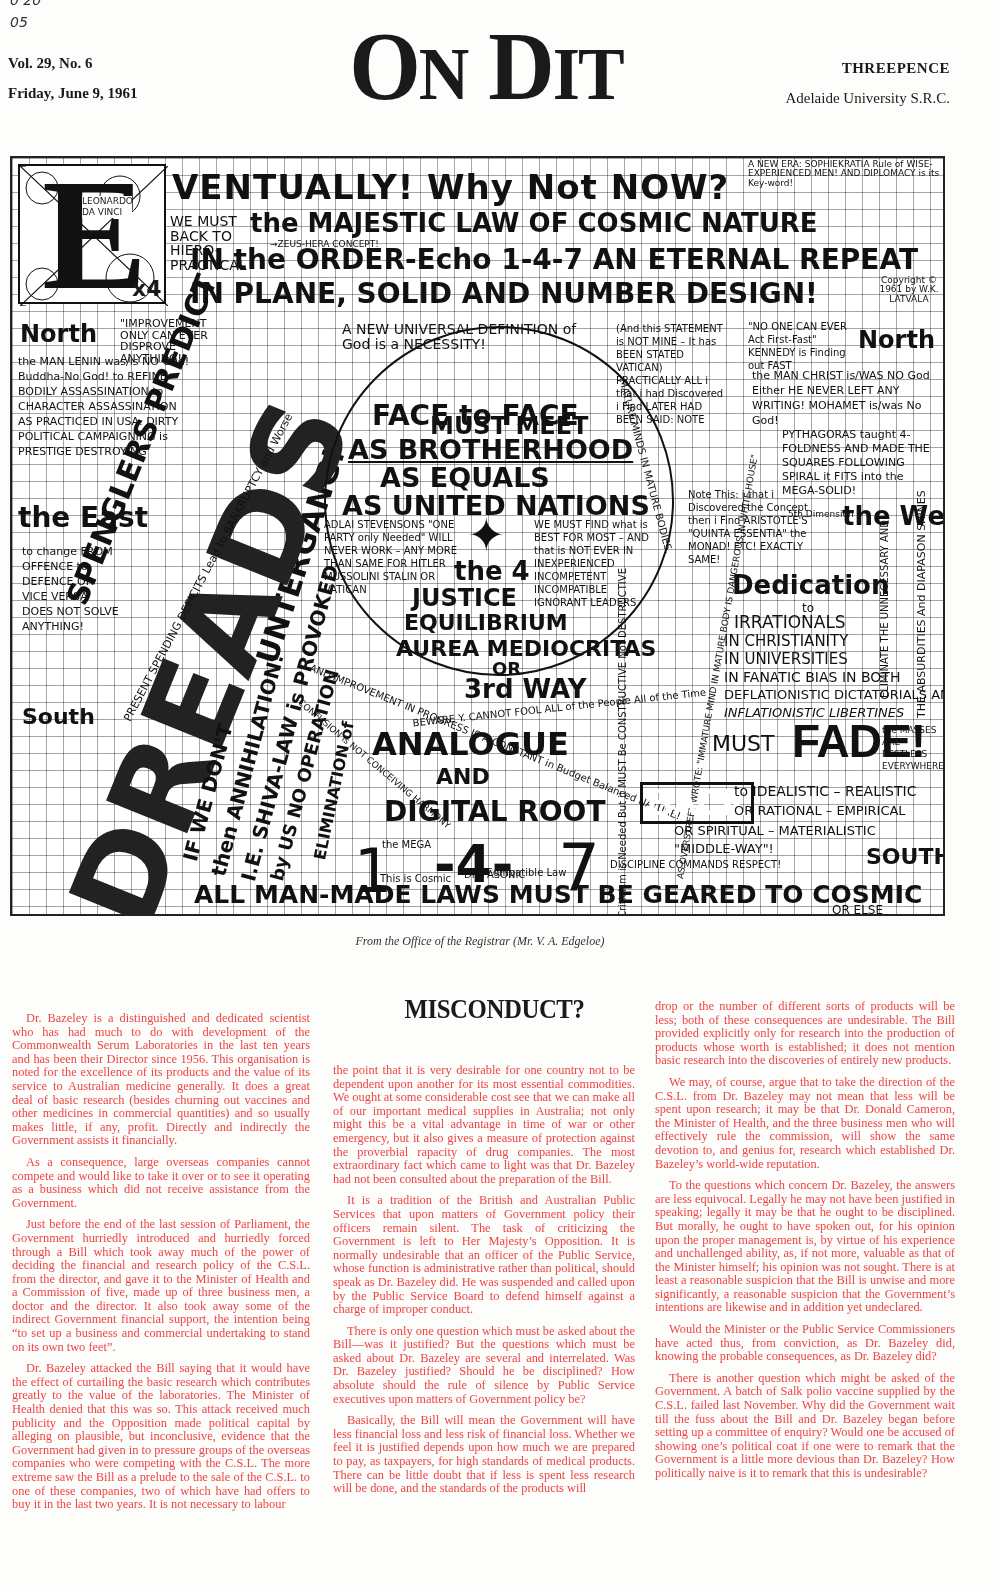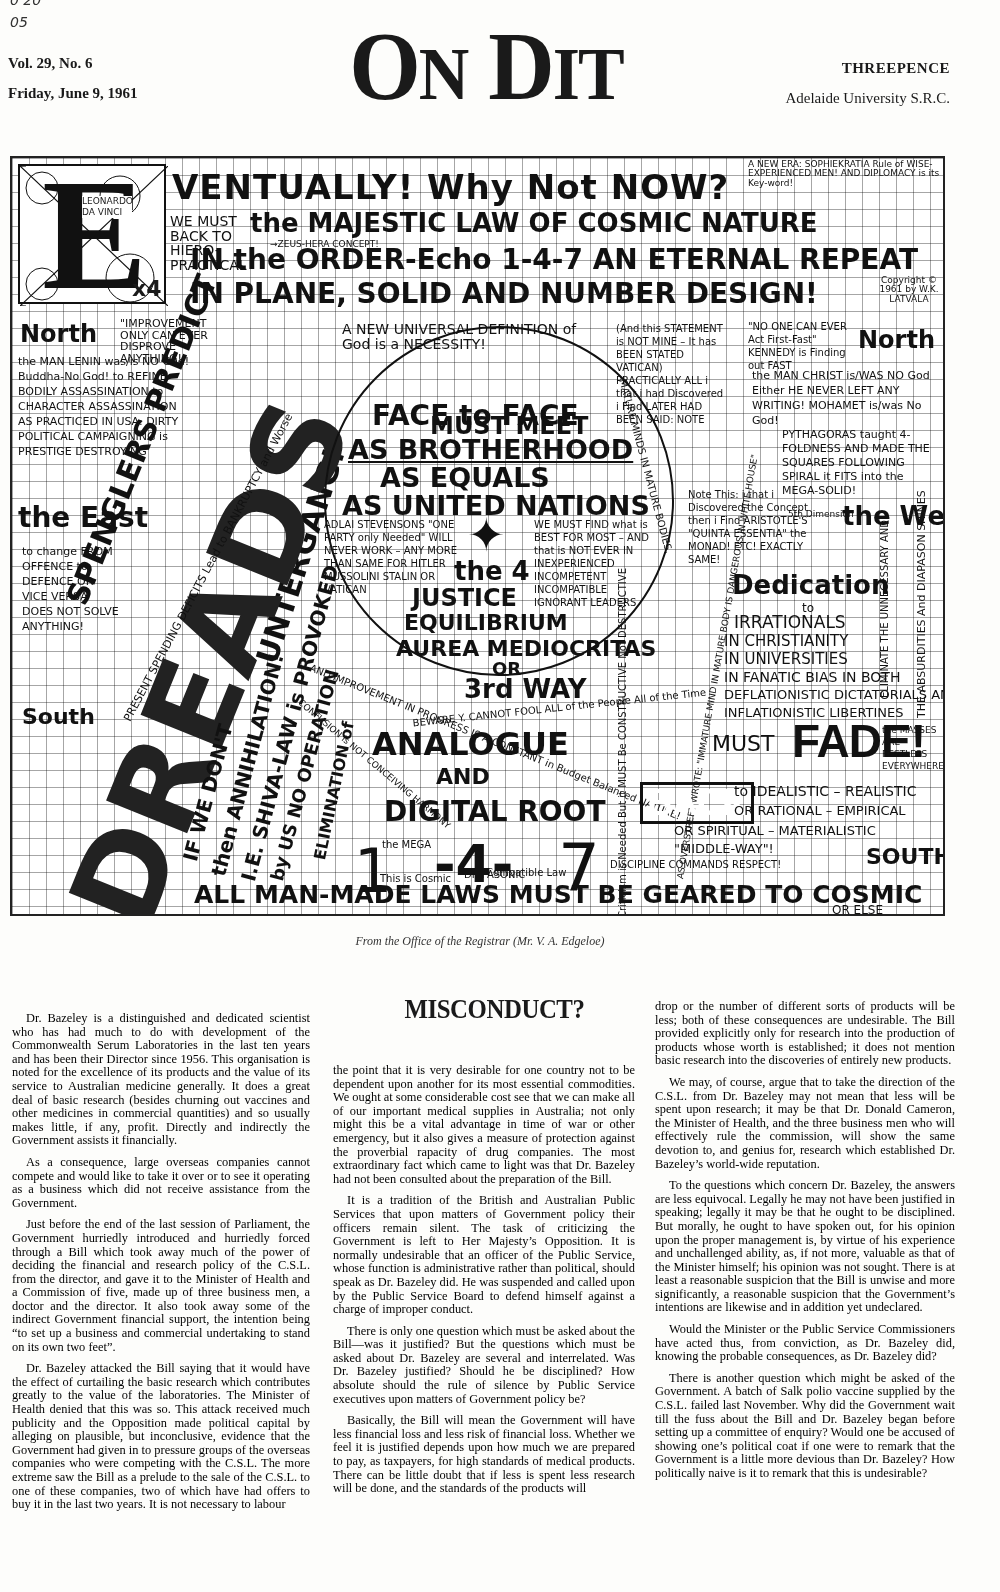--- a/index.html
+++ b/index.html
@@ -33,21 +33,21 @@
 
   .circle { position: absolute; left: 312px; top: 168px; width: 350px; height: 350px; border: 2px solid #111; border-radius: 50%; }
   .star { position: absolute; left: 455px; top: 355px; font-size: 46px; line-height: 46px; color: #111; }
 
   .boxed { border: 3px solid #111; padding: 0 4px; background: #111; color: #fff !important; }
 
   .caption { position: absolute; left: 0; width: 960px; top: 934px; text-align: center; font-style: italic; font-size: 12px; color: #333; }
 
   
   .headline { position: absolute; left: 332px; top: 994px; width: 325px; text-align: center; font-family: "Liberation Serif", serif; font-weight: bold; font-size: 27px; letter-spacing: -0.5px; transform: scaleX(0.92); }
-  .col { position: absolute; font-size: 12.4px; line-height: 13.6px; text-align: justify; hyphens: manual; color: #000000; }
+  .col { position: absolute; font-size: 12.4px; line-height: 13.6px; text-align: justify; hyphens: manual; color: #ef4444; }
   .col p { text-indent: 14px; margin-bottom: 8px; }
   .col1 { left: 12px; top: 1012px; width: 298px; }
   .col2 { left: 333px; top: 1064px; width: 302px; }
   .col3 { left: 655px; top: 1000px; width: 300px; }
   .col2 p:first-child, .col3 p:first-child { text-indent: 0; }
 </style>
 </head>
 <body>
 
 <div class="pencil">
@@ -147,21 +147,21 @@
   <div class="s" style="left:776px;top:352px;font-size:9px;">5th Dimension</div>
   <div class="t" style="left:830px;top:345px;font-size:26px;">the West</div>
 
   <div class="t" style="left:720px;top:414px;font-size:26px;">Dedication</div>
   <div class="s" style="left:790px;top:444px;font-size:12px;">to</div>
   <div class="s" style="left:722px;top:456px;font-size:17px;">IRRATIONALS</div>
   <div class="s" style="left:712px;top:476px;font-size:15px;">IN CHRISTIANITY</div>
   <div class="s" style="left:712px;top:494px;font-size:15px;">IN UNIVERSITIES</div>
   <div class="s" style="left:712px;top:512px;font-size:14px;">IN FANATIC BIAS IN BOTH</div>
   <div class="s" style="left:712px;top:530px;font-size:13px;">DEFLATIONISTIC DICTATORIALS AND</div>
-  <div class="s" style="left:712px;top:548px;font-size:13px;">INFLATIONISTIC LIBERTINES</div>
+  <div class="s" style="left:712px;top:548px;font-size:13px;font-style:italic;">INFLATIONISTIC LIBERTINES</div>
   <div class="s" style="left:700px;top:574px;font-size:22px;">MUST</div>
   <div class="t cond" style="left:780px;top:560px;font-size:46px;">FADE!</div>
   <div class="s" style="left:870px;top:566px;width:64px;white-space:normal;font-size:9px;line-height:12px;">the MASSES ARE RESTLESS EVERYWHERE!</div>
   <div class="s" style="left:868px;top:540px;font-size:10px;transform:rotate(-90deg);transform-origin:left top;">ELIMINATE THE UNNECESSARY AND</div>
   <div class="s" style="left:904px;top:560px;font-size:11px;transform:rotate(-90deg);transform-origin:left top;">THE ABSURDITIES And DIAPASON SHINES</div>
 
   <div class="s" style="left:606px;top:760px;font-size:10px;transform:rotate(-90deg);transform-origin:left top;">Criticism is Needed But it MUST Be CONSTRUCTIVE Not DESTRUCTIVE</div>
   <div class="s" style="left:664px;top:720px;font-size:9px;transform:rotate(-80deg);transform-origin:left top;">AS OVERSTREET WROTE: "IMMATURE MIND IN MATURE BODY IS DANGEROUS IN WHITE HOUSE"</div>
 
   <div class="t" style="left:360px;top:570px;font-size:32px;">ANALOGUE</div>

